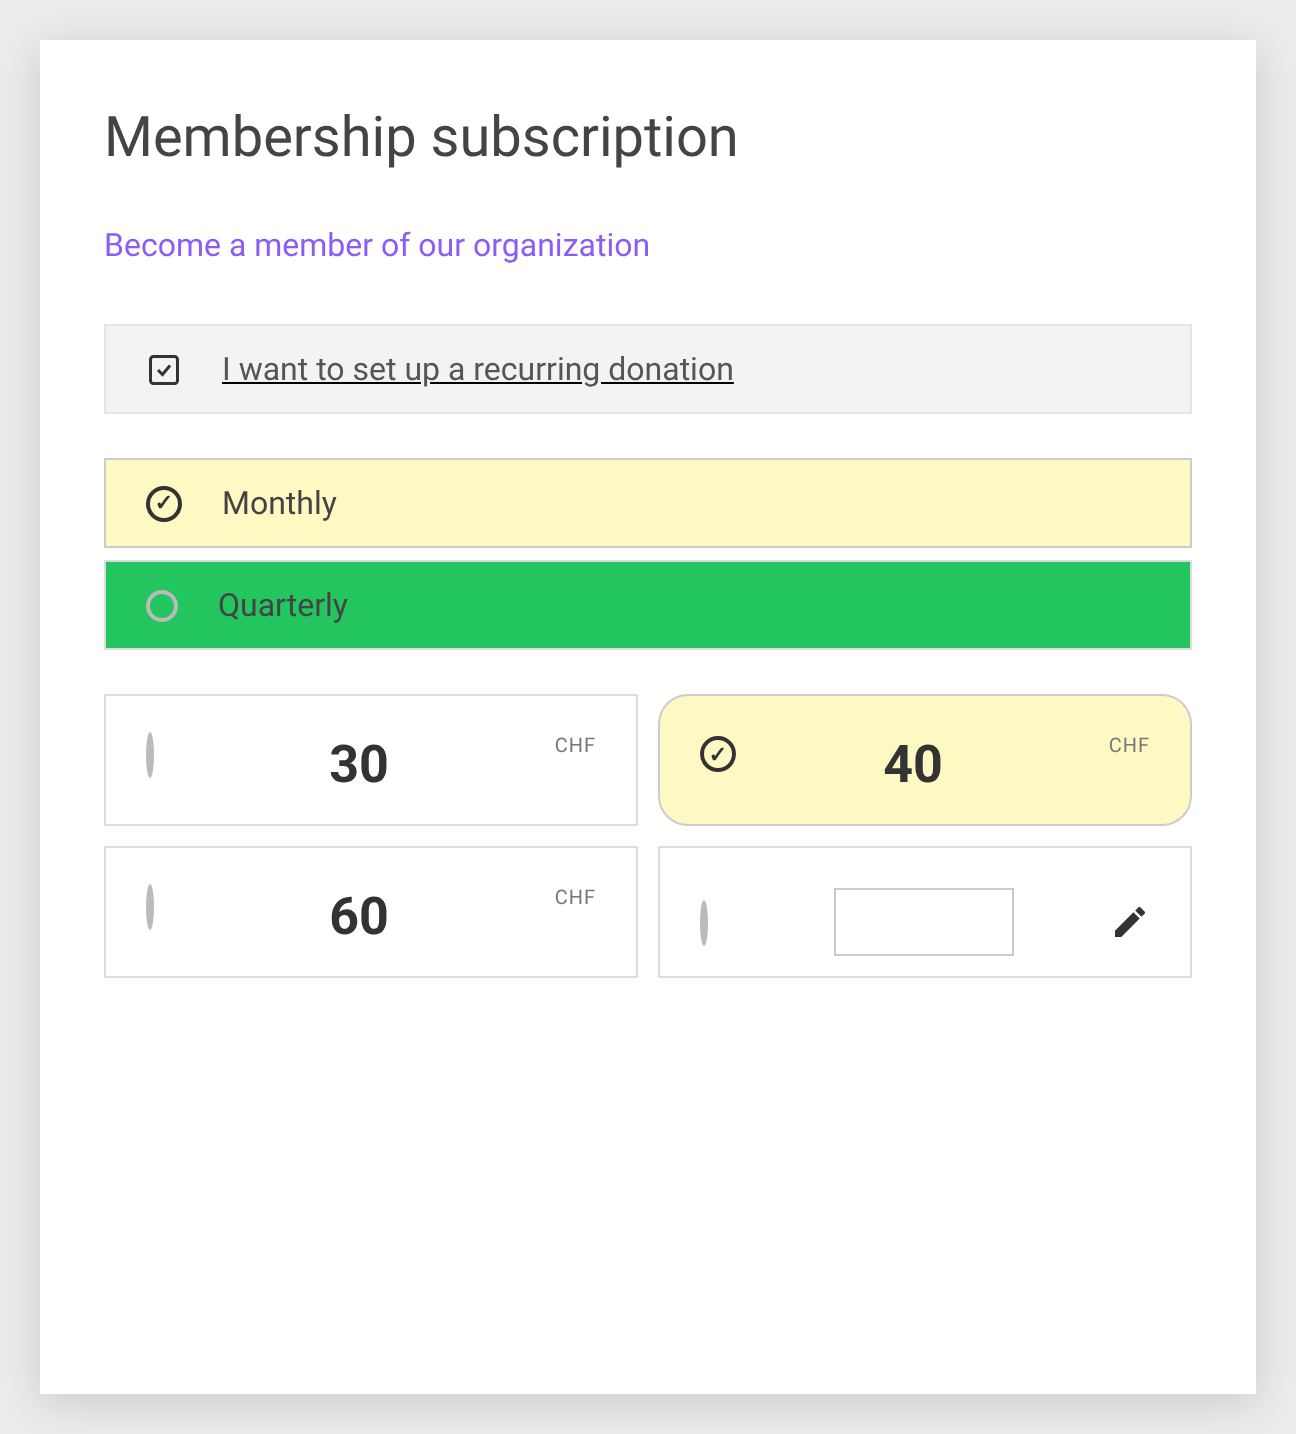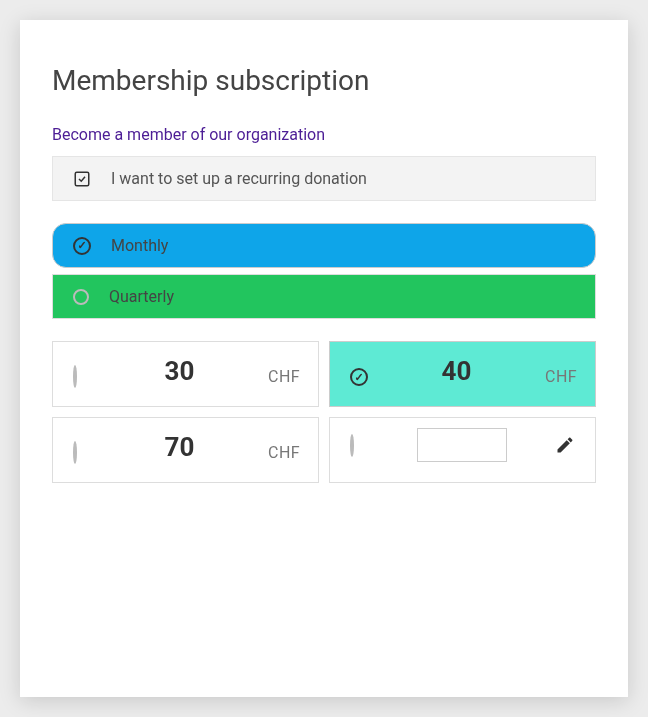--- a/index.html
+++ b/index.html
@@ -10,62 +10,62 @@
     body {
       font-family: -apple-system, BlinkMacSystemFont, "Segoe UI", Roboto, "Helvetica Neue", Arial, sans-serif;
       background: #ececec;
       padding: 20px;
       width: 648px;
       height: 717px;
     }
     .card {
       background: #fff;
       box-shadow: 0 4px 20px rgba(0,0,0,0.15);
-      padding: 44px 32px 28px 32px;
+      padding: 32px 32px 28px 32px;
       width: 100%;
       height: 100%;
     }
     .title {
       font-size: 28px;
       font-weight: 400;
       color: #444;
       margin-bottom: 28px;
     }
     .subtitle {
       font-size: 16px;
-      color: #4c1d95;
-      margin-bottom: 12px;
+      color: #8b5cf6;
+      margin-bottom: 30px;
     }
     .check-row {
       background: #f3f3f3;
       border: 1px solid #e5e5e5;
       padding: 12px 20px;
       display: flex;
       align-items: center;
       gap: 20px;
       margin-bottom: 22px;
+      text-decoration: underline;
     }
     .check-row span.label {
       font-size: 16px;
       color: #555;
     }
     .option-row {
       border: 1px solid #ddd;
       padding: 12px 20px;
       display: flex;
       align-items: center;
       gap: 20px;
       margin-bottom: 6px;
       background: #22c55e;
       cursor: pointer;
     }
     .option-row.selected {
-      background: #0ea5e9;
+      background: #fef9c3;
       border-color: #ccc;
-      border-radius: 14px;
     }
     .option-row .label {
       font-size: 16px;
       color: #444;
     }
     .option-group {
       margin-bottom: 22px;
     }
     .radio-circle {
       width: 16px;
@@ -106,43 +106,44 @@
     .amount-grid {
       display: grid;
       grid-template-columns: 1fr 1fr;
       gap: 10px;
       margin-bottom: 20px;
     }
     .amount-card {
       border: 1px solid #ddd;
       padding: 20px;
       display: flex;
-      align-items: flex-end;
+      align-items: flex-start;
       background: #fff;
       cursor: pointer;
       position: relative;
       height: 66px;
     }
     .amount-card.selected {
-      background: #5eead4;
+      background: #fef9c3;
       border-color: #ccc;
+      border-radius: 15px;
     }
     .amount-card .radio-slot {
       width: 18px;
       flex-shrink: 0;
     }
     .amount-value {
       font-size: 26px;
       font-weight: 700;
       color: #333;
       flex: 1;
       text-align: center;
     }
     .currency {
-      font-size: 16px;
+      font-size: 10px;
       color: #777;
       letter-spacing: 0.5px;
       width: 30px;
       text-align: right;
       flex-shrink: 0;
     }
     .custom-input {
       width: 90px;
       height: 34px;
       border: 1px solid #ccc;
@@ -214,21 +215,21 @@
     </div>
     <div class="amount-card selected">
       <span class="radio-slot">
           <span class="radio-filled"></span>
         </span>
       <span class="amount-value">40</span>
       <span class="currency">CHF</span>
     </div>
     <div class="amount-card">
       <span class="radio-slot"><span class="radio-circle"></span></span>
-      <span class="amount-value">70</span>
+      <span class="amount-value">60</span>
       <span class="currency">CHF</span>
     </div>
     <div class="amount-card">
       <div class="custom-card-inner">
         <span class="radio-slot"><span class="radio-circle"></span></span>
         <span class="custom-input-wrap">
           <input type="text" class="custom-input" value="" style="">
         </span>
         <span class="pencil-icon">
           <svg width="20" height="20" viewBox="0 0 24 24" fill="#333">

